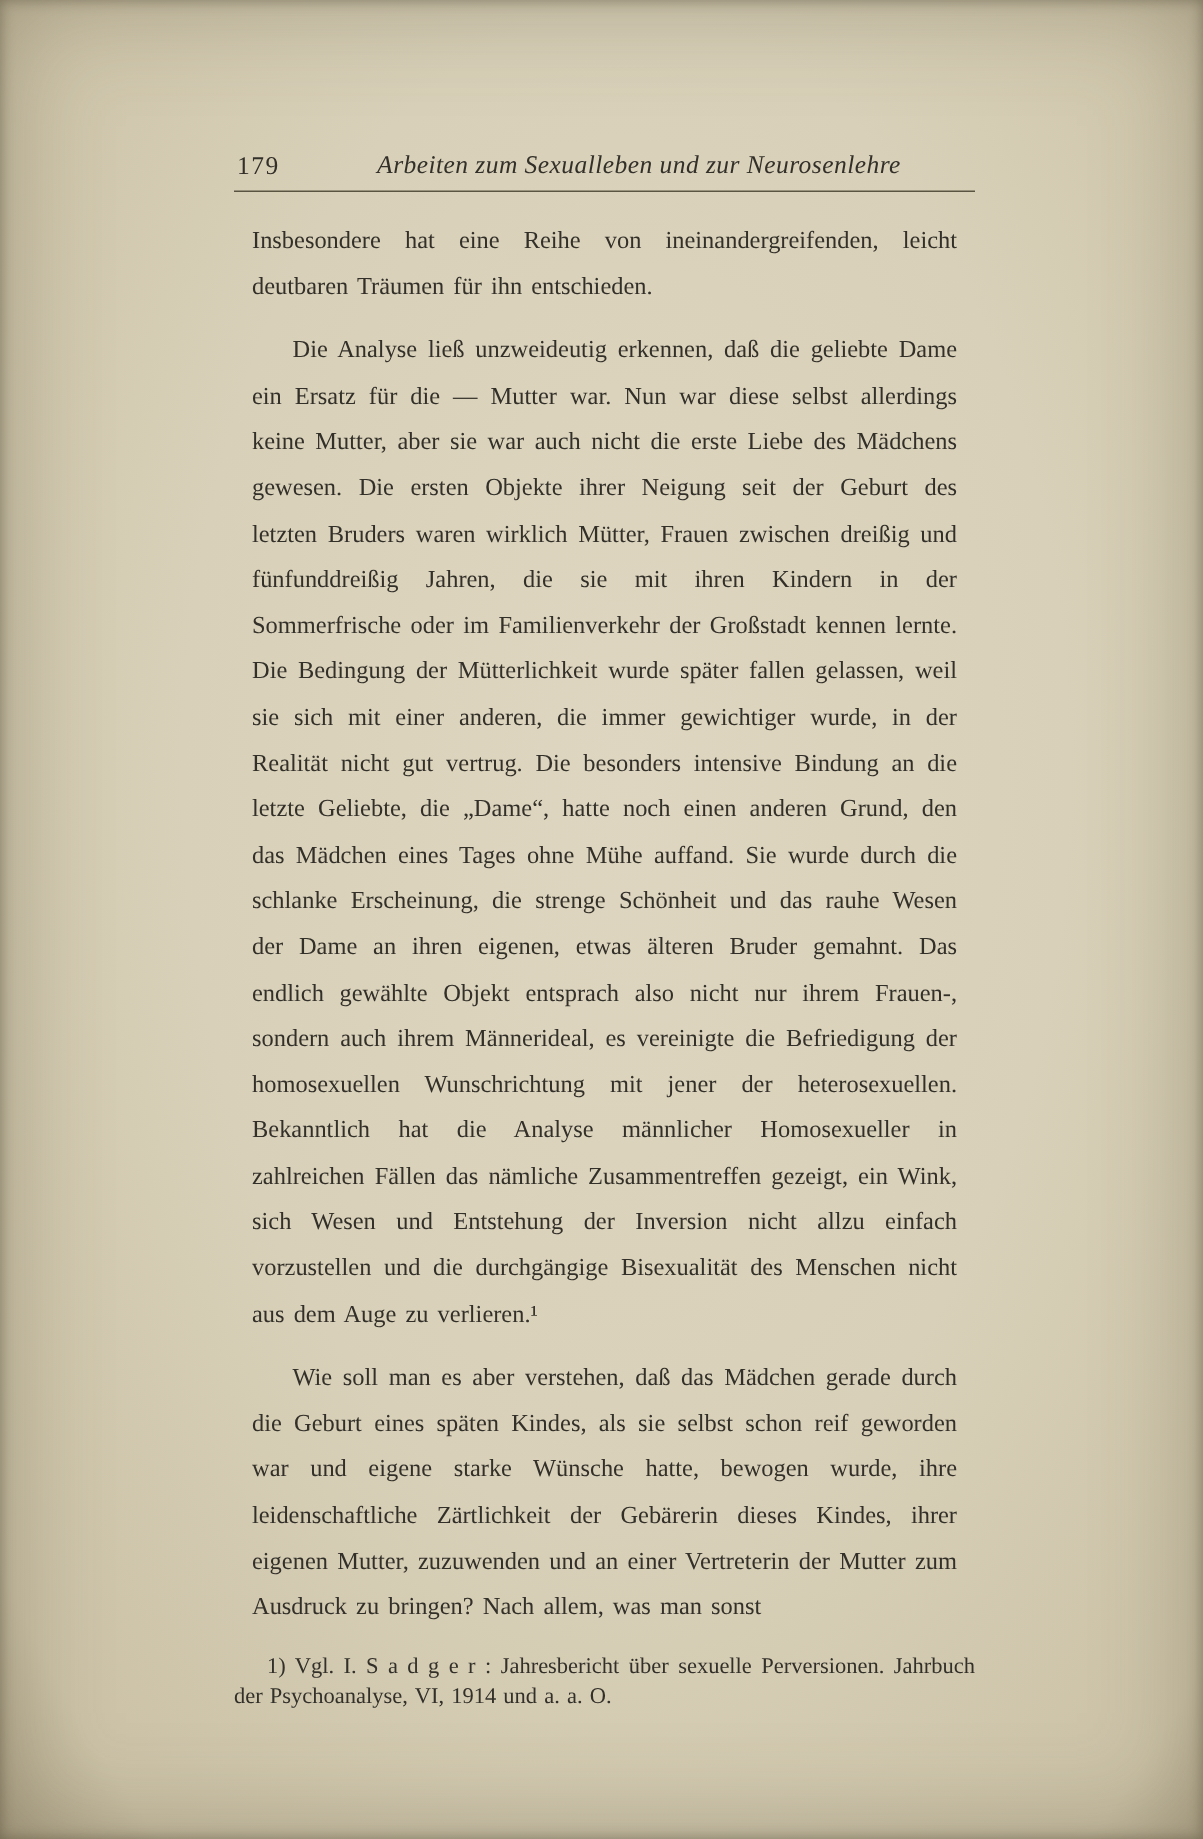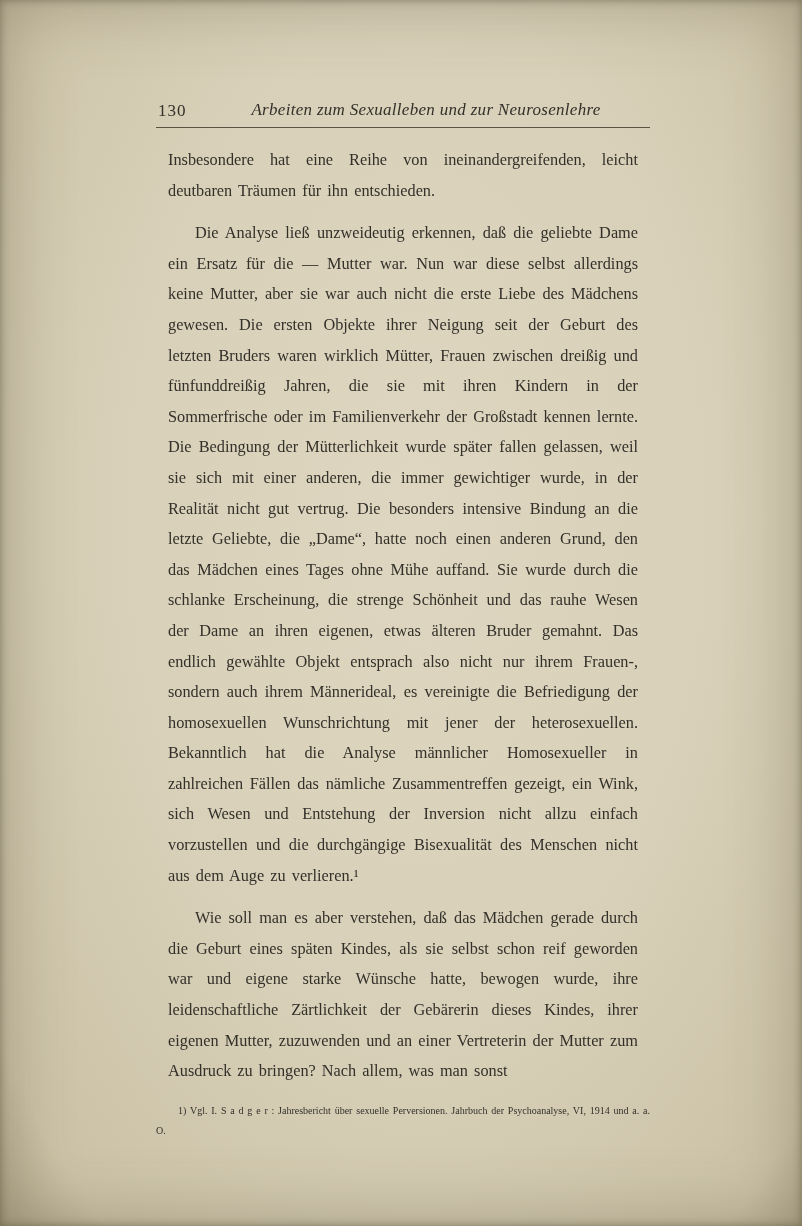--- a/index.html
+++ b/index.html
@@ -58,35 +58,35 @@
   .bodytext p {
     margin: 12px;
     padding: 0;
     text-indent: 27px;
   }
   .bodytext p.noindent {
     text-indent: 0;
   }
   .footnote {
     margin-top: 14px;
-    font-size: 10px;
+    font-size: 15px;
     line-height: 20.5px;
     text-align: justify;
     text-indent: 22px;
     word-spacing: 1px;
   }
 </style>
 </head>
 <body>
 
 <div class="scan">
   <div class="inner">
 
     <header class="pagehead">
-      <span class="pageno">130</span>
+      <span class="pageno">179</span>
       <span class="runhead">Arbeiten zum Sexualleben und zur Neurosenlehre</span>
     </header>
 
     <div class="rule"></div>
 
     <main class="bodytext">
       <p class="noindent">Insbesondere hat eine Reihe von ineinandergreifenden, leicht deutbaren Träumen für ihn entschieden.</p>
       <p>Die Analyse ließ unzweideutig erkennen, daß die geliebte Dame ein Ersatz für die — Mutter war. Nun war diese selbst allerdings keine Mutter, aber sie war auch nicht die erste Liebe des Mädchens gewesen. Die ersten Objekte ihrer Neigung seit der Geburt des letzten Bruders waren wirklich Mütter, Frauen zwischen dreißig und fünfunddreißig Jahren, die sie mit ihren Kindern in der Sommerfrische oder im Familienverkehr der Großstadt kennen lernte. Die Bedingung der Mütterlichkeit wurde später fallen gelassen, weil sie sich mit einer anderen, die immer gewichtiger wurde, in der Realität nicht gut vertrug. Die besonders intensive Bindung an die letzte Geliebte, die „Dame“, hatte noch einen anderen Grund, den das Mädchen eines Tages ohne Mühe auffand. Sie wurde durch die schlanke Erscheinung, die strenge Schönheit und das rauhe Wesen der Dame an ihren eigenen, etwas älteren Bruder gemahnt. Das endlich gewählte Objekt entsprach also nicht nur ihrem Frauen-, sondern auch ihrem Männerideal, es vereinigte die Befriedigung der homosexuellen Wunschrichtung mit jener der heterosexuellen. Bekanntlich hat die Analyse männlicher Homosexueller in zahlreichen Fällen das nämliche Zusammentreffen gezeigt, ein Wink, sich Wesen und Entstehung der Inversion nicht allzu einfach vorzustellen und die durchgängige Bisexualität des Menschen nicht aus dem Auge zu verlieren.¹</p>
       <p>Wie soll man es aber verstehen, daß das Mädchen gerade durch die Geburt eines späten Kindes, als sie selbst schon reif geworden war und eigene starke Wünsche hatte, bewogen wurde, ihre leidenschaftliche Zärtlichkeit der Gebärerin dieses Kindes, ihrer eigenen Mutter, zuzuwenden und an einer Vertreterin der Mutter zum Ausdruck zu bringen? Nach allem, was man sonst</p>
     </main>

